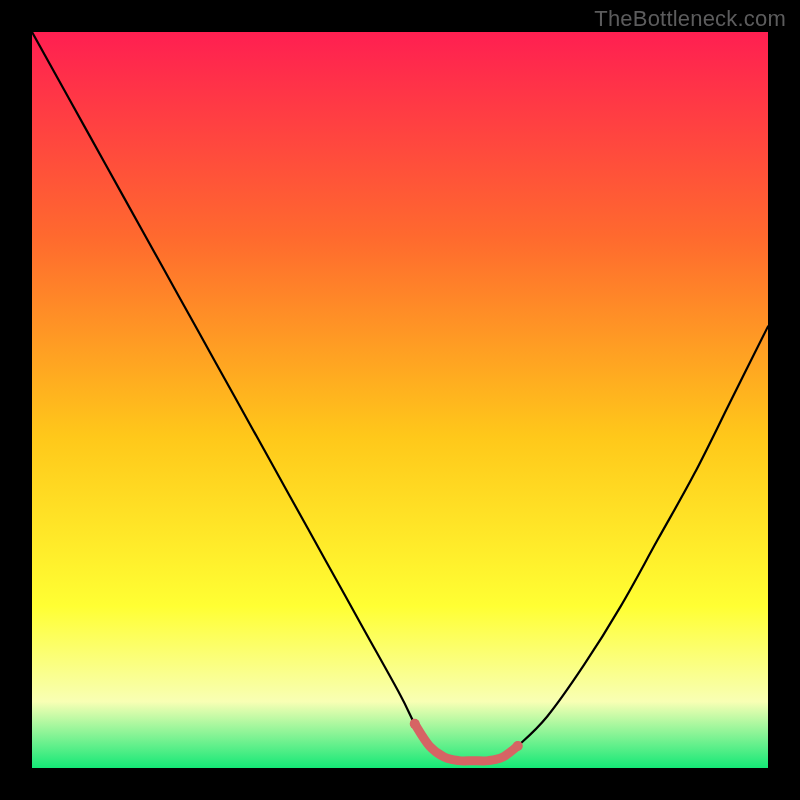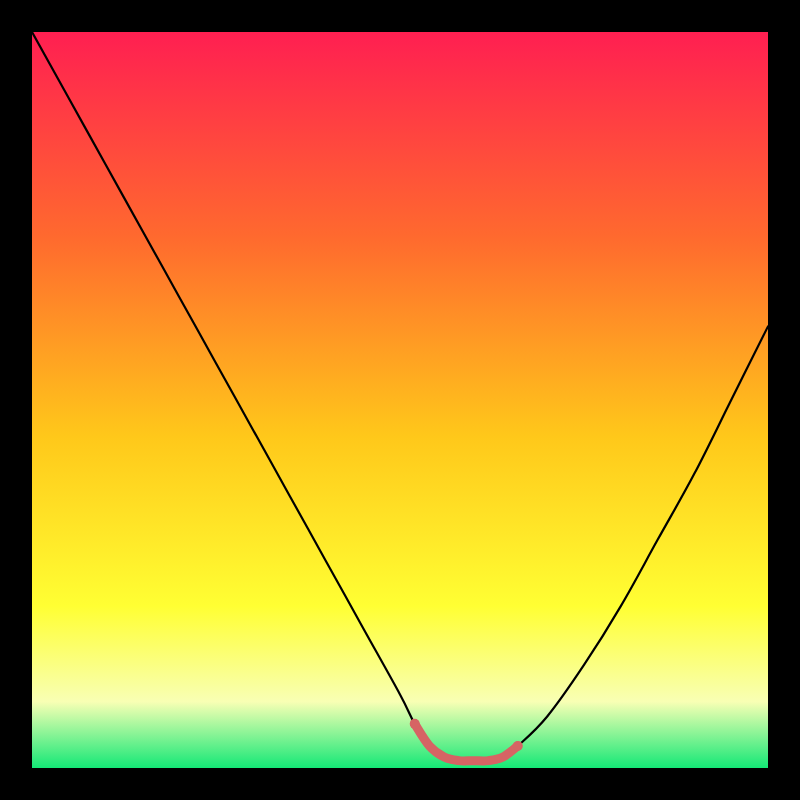--- a/index.html
+++ b/index.html
@@ -37,20 +37,21 @@
   svg {
     display: block;
     width: 100%;
     height: 100%;
   }
 </style>
 </head>
 <body>
 
 <div class="frame">
+  <div class="watermark">TheBottleneck.com</div>
 
   <div class="plot-wrap">
     <svg viewBox="0 0 736 736">
       <defs>
         <linearGradient id="bgGrad" x1="0" y1="0" x2="0" y2="1">
           <stop id="g0" offset="0%" stop-color="#ff1f51"></stop>
           <stop id="g1" offset="28%" stop-color="#ff6a2e"></stop>
           <stop id="g2" offset="55%" stop-color="#ffc81a"></stop>
           <stop id="g3" offset="78%" stop-color="#ffff33"></stop>
           <stop id="g4" offset="91%" stop-color="#f8ffb4"></stop>

